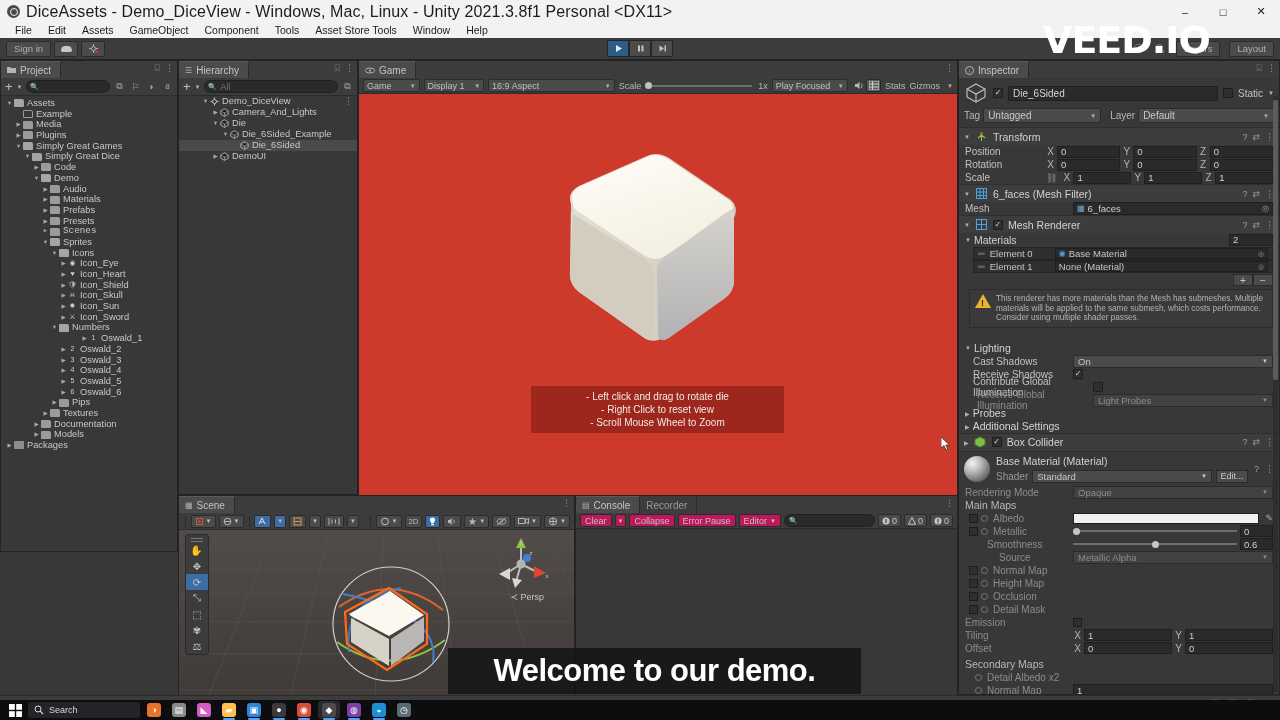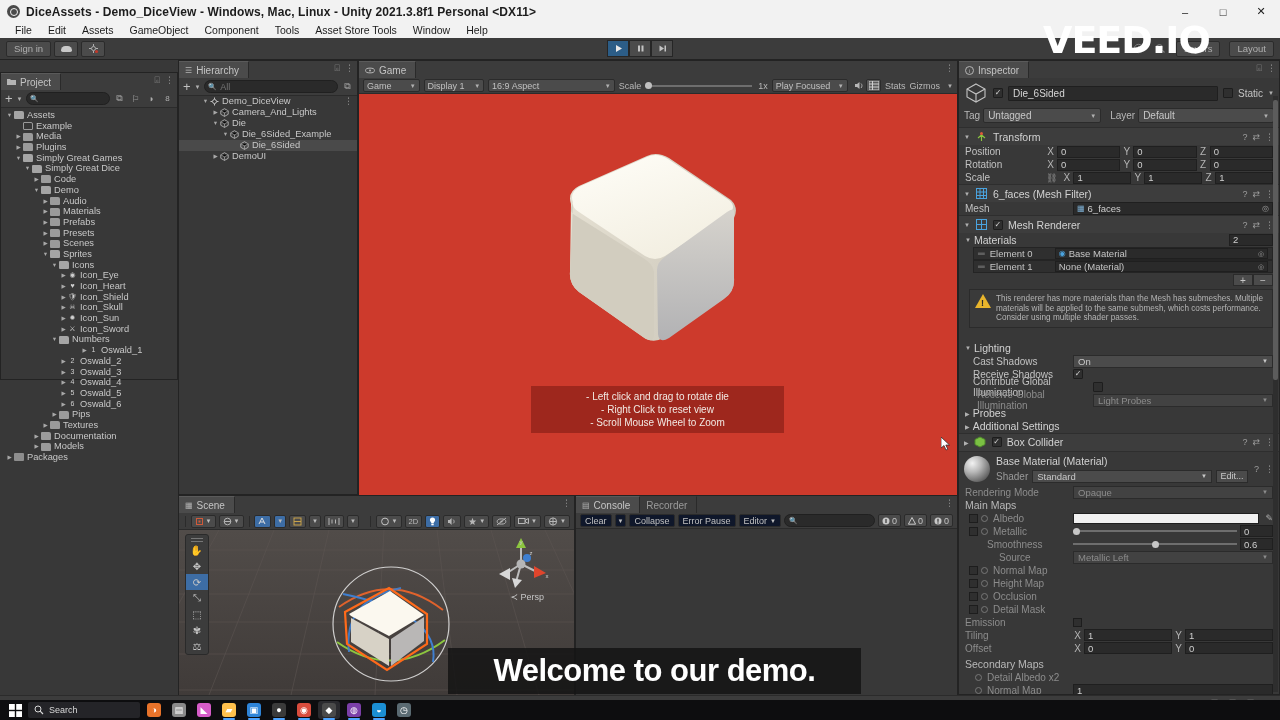--- a/index.html
+++ b/index.html
@@ -7,21 +7,21 @@
     font-family:"Liberation Sans", sans-serif; }
   .app { position:relative; width:1280px; height:720px; background:#383838; }
 
   
   .titlebar { height:23px; background:#f2f2f2; display:flex; align-items:center;
     padding-left:7px; position:relative; }
   .tb-logo { width:13px; height:13px; border-radius:50%; background:#4a4a4a;
     margin-right:6px; display:flex; align-items:center; justify-content:center; }
   .tb-logo::after { content:""; width:6px; height:6px; border-radius:50%;
     border:1.5px solid #f2f2f2; }
-  .tb-title { font-size:12px; color:#1c1c1c; letter-spacing:.1px;font-weight:bold; }
+  .tb-title { font-size:16px; color:#1c1c1c; letter-spacing:.1px; }
   .winbtns { position:absolute; right:0; top:0; height:23px; display:flex; }
   .winbtn { width:38px; height:23px; display:flex; align-items:center;
     justify-content:center; font-size:11px; color:#222; }
 
   
   .menubar { height:15px; background:#f2f2f2; display:flex; align-items:center;
     padding-left:7px; gap:0px; }
   .menuitem { font-size:10.5px; color:#1c1c1c; padding:0 8px; line-height:15px;
     white-space:nowrap; }
 
@@ -52,21 +52,21 @@
     position:relative; }
   .ptab { height:17px; background:#4b4b4b; display:flex; align-items:center;
     gap:4px; padding:0 9px 0 6px; font-size:10px; color:#c4c4c4;
     border-top:1px solid #5a5a5a; border-right:1px solid #2a2a2a; }
   .ptab.inactive { background:#3c3c3c; color:#9a9a9a; border-top-color:transparent; }
   .ptab-icons { position:absolute; right:3px; top:2px; display:flex; gap:5px;
     align-items:center; }
   .mini-ico { font-size:9px; color:#9a9a9a; line-height:11px; }
 
   
-  #project-panel { left:0; top:12px; width:178px; height:308px; }
+  #project-panel { left:0; top:0; width:178px; height:492px; }
   .proj-toolbar { height:18px; background:#3c3c3c; display:flex; align-items:center;
     gap:3px; padding:0 3px; border-bottom:1px solid #2b2b2b; }
   .plus-btn { font-size:13px; color:#c0c0c0; line-height:12px; padding:0 1px; }
   .caret { font-size:6px; color:#b0b0b0; }
   .search-box { flex:1; height:13px; background:#2a2a2a; border:1px solid #202020;
     border-radius:7px; display:flex; align-items:center; padding:0 4px; position:relative; }
   .search-box .mag { font-size:7px; color:#888; }
   .search-box input { background:transparent; border:none; outline:none; color:#c0c0c0;
     font-size:9px; font-family:inherit; width:100%; padding-left:3px; }
   .ptb-ico { width:13px; height:13px; display:flex; align-items:center;
@@ -228,21 +228,21 @@
   .stool { height:16px; display:flex; align-items:center; justify-content:center;
     font-size:10px; color:#c6c6c6; }
   .stool.on { background:#3d6da5; }
   .gizmo-axes { position:absolute; right:24px; top:6px; width:56px; height:56px; }
   .persp-lbl { position:absolute; right:30px; top:62px; font-size:9px; color:#c6c6c6; }
 
   
   #console-panel { left:575px; top:435px; width:383px; height:200px; background:#383838; }
   .console-toolbar { height:16px; background:#3c3c3c; display:flex; align-items:center;
     gap:3px; padding:0 4px; border-bottom:1px solid #2b2b2b; }
-  .cbtn { height:13px; background:#0f172a; border:1px solid #2b2b2b; border-radius:2px;
+  .cbtn { height:13px; background:#be185d; border:1px solid #2b2b2b; border-radius:2px;
     font-size:9px; color:#c0c0c0; display:flex; align-items:center; padding:0 4px; gap:3px; }
   .counter { display:flex; align-items:center; gap:2px; background:#4b4b4b;
     border:1px solid #2b2b2b; border-radius:2px; height:13px; padding:0 3px;
     font-size:9px; color:#c4c4c4; }
   .console-body { height:183px; background:#383838; }
 
   
   .statusbar { position:absolute; left:0; top:695px; width:1280px; height:14px;
     background:#3c3c3c; border-top:1px solid #2b2b2b; display:flex;
     align-items:center; justify-content:flex-end; padding-right:6px; gap:7px; }
@@ -438,21 +438,21 @@
           <div class="trow" style="padding-left: 40px;">
             <span class="tw">▶</span>
             <span class="folder"></span>
             <span>Prefabs</span>
           </div>
           <div class="trow" style="padding-left: 40px;">
             <span class="tw">▶</span>
             <span class="folder"></span>
             <span>Presets</span>
           </div>
-          <div class="trow" style="padding-left: 40px;">
+          <div class="trow" style="padding-left: 40px; font-family: Liberation Mono, monospace;">
             <span class="tw">▶</span>
             <span class="folder"></span>
             <span>Scenes</span>
           </div>
           <div class="trow" style="padding-left: 40px;">
             <span class="tw">▼</span>
             <span class="folder open"></span>
             <span>Sprites</span>
           </div>
           <div class="trow" style="padding-left: 49px;">
@@ -1015,21 +1015,21 @@
             <span class="rlbl dim" style="padding-left:22px">Smoothness</span>
             <div class="slider2">
                 <div class="trk"></div>
                 <div class="kb" style="left:48%"></div>
               </div>
             <div class="numbox">0.6</div>
           </div>
           <div class="row">
             <span class="rlbl dim" style="padding-left:34px">Source</span>
             <div class="drop dim">
-              <span>Metallic Left</span>
+              <span>Metallic Alpha</span>
                 <span style="font-size:6px">▼</span>
             </div>
           </div>
           <div class="row">
             <span class="rlbl dim" style="display:flex;align-items:center;gap:3px;padding-left:4px">
               <span class="tiny-chk"></span>
               <span class="tiny-circ"></span>
               <span>Normal Map</span>
             </span>
           </div>

